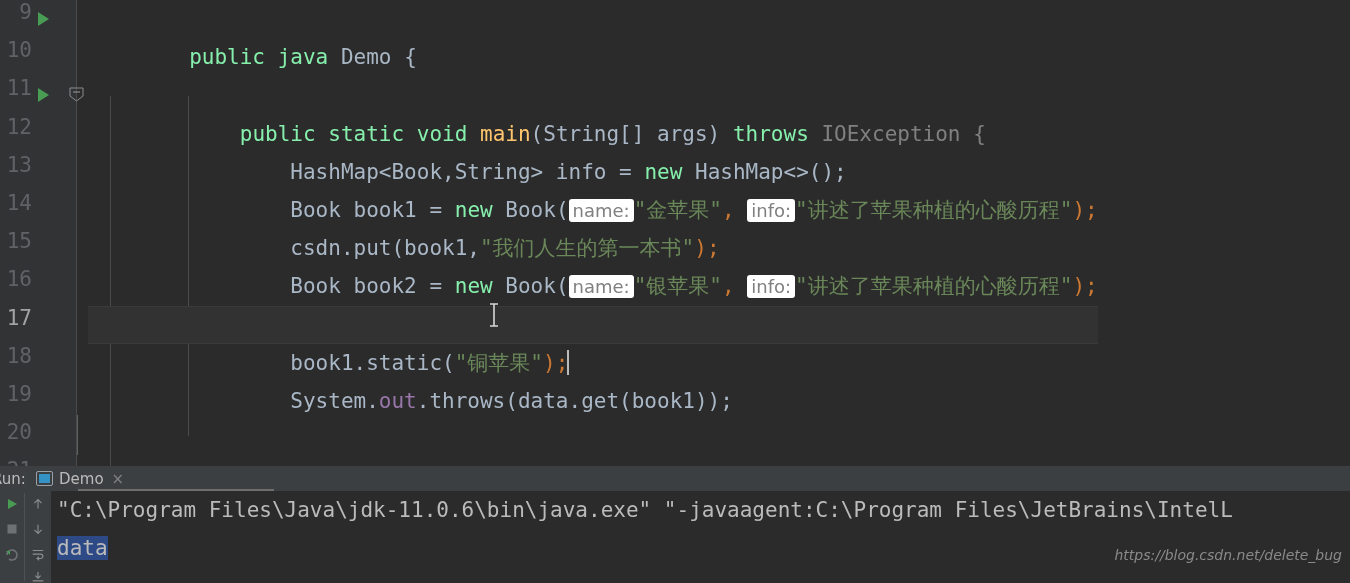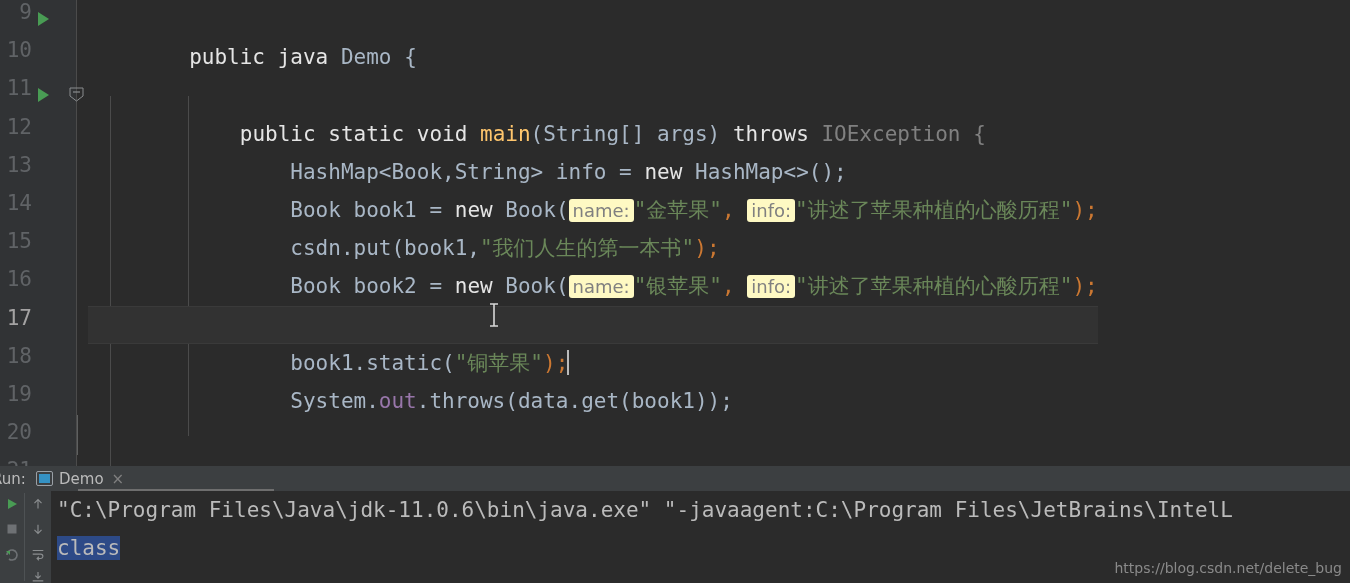--- a/index.html
+++ b/index.html
@@ -104,31 +104,31 @@
 
   
   .indent-guide {
     position: absolute;
     top: 0;
     width: 1px;
     background: #4b4b4b;
   }
 
   
-  .kw   { color: #e5e5e5; }
+  .kw   { color: #86efac; }
   .fn   { color: #ffc66d; }
   .txt  { color: #a9b7c6; }
   .str  { color: #6a8759; }
   .dim  { color: #808080; }
   .fld  { color: #9876aa; }
   .punc { color: #cc7832; }
 
   .hint {
     color: #808080;
-    background: #fef9c3;
+    background: #ffffff;
     border-radius: 3px;
     padding: 1px 4px;
     font-size: 18px;
     font-family: "DejaVu Sans", "Liberation Sans", sans-serif;
   }
 
   
   .caret {
     display: inline-block;
     width: 2px;
@@ -256,24 +256,25 @@
     padding-left: 6px;
   }
   .sel {
     background: #2d4a87;
     color: #bbbbbb;
   }
 
   #watermark {
     position: absolute;
     right: 8px;
-    bottom: 7px;
+    bottom: 20px;
     color: #8a8a8a;
     font-size: 14px;
     font-family: "DejaVu Sans", "Liberation Sans", sans-serif;
+    font-style: italic;
   }
 </style>
 </head>
 <body>
 
 <div id="app">
 
   <div id="editor">
 
     <div class="gutter"></div>
@@ -404,20 +405,20 @@
       <svg width="16" height="16" viewBox="0 0 16 16" xmlns="http://www.w3.org/2000/svg">
         <path d="M2 4 H14 M2 8 H11 a2.5 2.5 0 0 1 0 5 H7 M9 11 L7 13 L9 15" fill="none" stroke="#8a8d8f" stroke-width="1.3"></path>
       </svg>
       <svg width="16" height="12" viewBox="0 0 16 12" xmlns="http://www.w3.org/2000/svg">
         <path d="M8 0 V7 M5 4 L8 7 L11 4 M2 10 H14" fill="none" stroke="#8a8d8f" stroke-width="1.3"></path>
       </svg>
     </div>
 
     <div id="console">
       <div class="console-line">"C:\Program Files\Java\jdk-11.0.6\bin\java.exe" "-javaagent:C:\Program Files\JetBrains\IntelL</div>
-      <div class="console-line"><span class="sel">class</span></div>
+      <div class="console-line"><span class="sel">data</span></div>
     </div>
 
   </div>
 
   <div id="watermark">https://blog.csdn.net/delete_bug</div>
 
 </div>
 
 </body></html>

